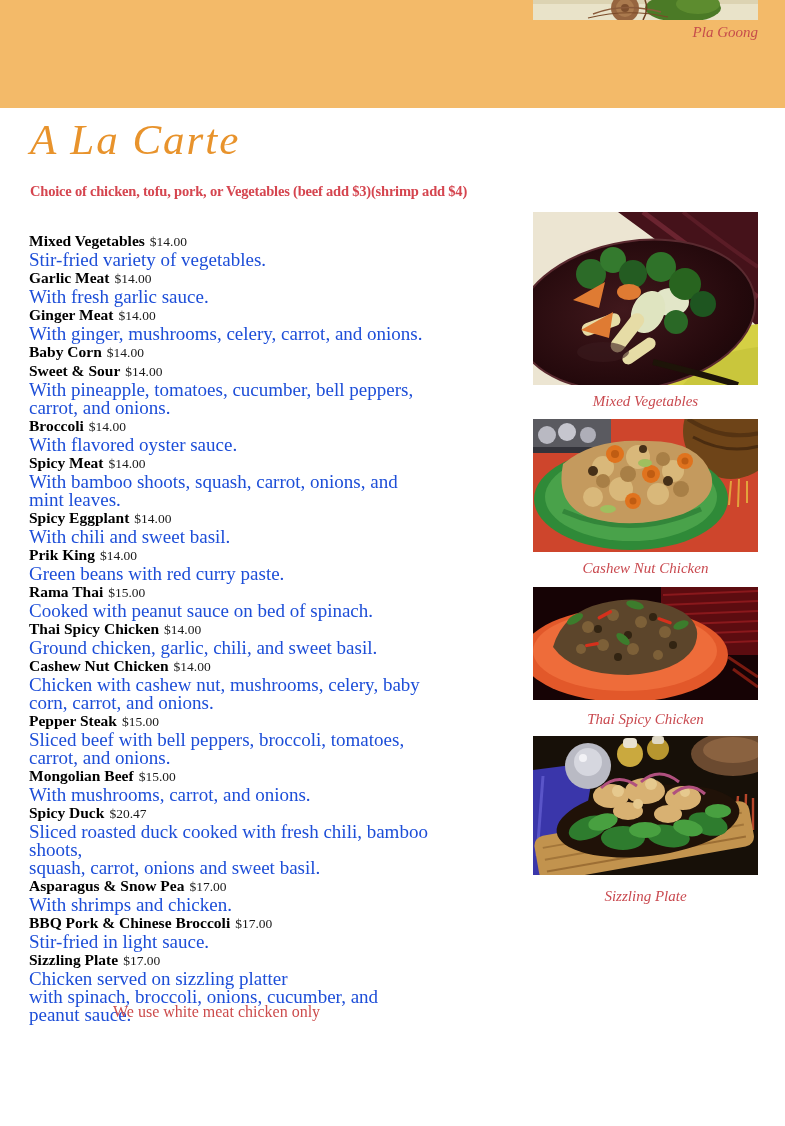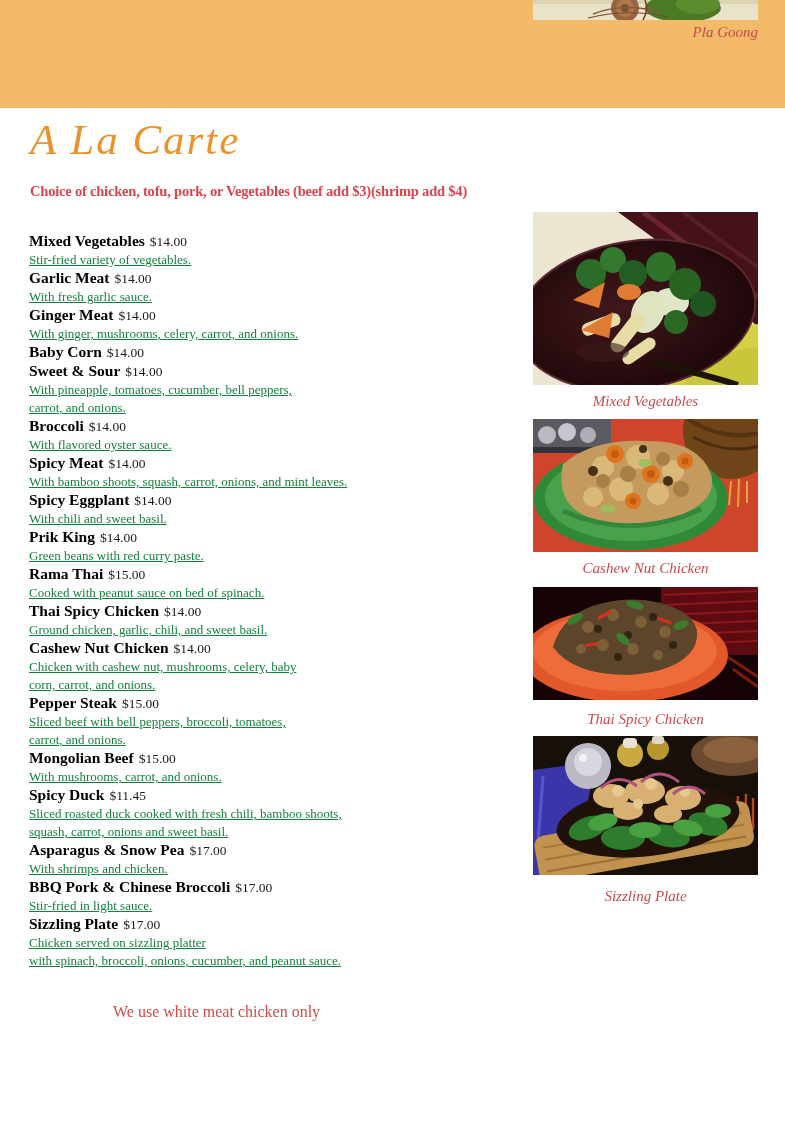--- a/index.html
+++ b/index.html
@@ -50,24 +50,23 @@
     margin-top:20px;
   }
   .menu-item { line-height:18px; }
   .item-name {
     font-weight:bold; font-size:15.5px; color:#000000;
   }
   .item-price {
     font-size:13.5px; color:#1a1a1a; margin-left:5px;
   }
   .item-desc {
-    font-size:13px; color:#15803d;
+    font-size:19px; color:#1d4ed8;
     white-space:pre-line;
     line-height:18px;
-    text-decoration:underline;
   }
   
   .photo {
     position:absolute; left:533px;
     width:225px; overflow:hidden;
   }
   .photo svg { display:block; width:100%; height:100%; }
   .photo-caption {
     position:absolute; left:533px;
     width:225px; text-align:center;
@@ -165,21 +164,21 @@
   <div class="menu-item">
     <div><span class="item-name">Pepper Steak</span><span class="item-price">$15.00</span></div>
     <div class="item-desc">Sliced beef with bell peppers, broccoli, tomatoes,
 carrot, and onions.</div>
   </div>
   <div class="menu-item">
     <div><span class="item-name">Mongolian Beef</span><span class="item-price">$15.00</span></div>
     <div class="item-desc">With mushrooms, carrot, and onions.</div>
   </div>
   <div class="menu-item">
-    <div><span class="item-name">Spicy Duck</span><span class="item-price">$11.45</span></div>
+    <div><span class="item-name">Spicy Duck</span><span class="item-price">$20.47</span></div>
     <div class="item-desc">Sliced roasted duck cooked with fresh chili, bamboo shoots,
 squash, carrot, onions and sweet basil.</div>
   </div>
   <div class="menu-item">
     <div><span class="item-name">Asparagus &amp; Snow Pea</span><span class="item-price">$17.00</span></div>
     <div class="item-desc">With shrimps and chicken.</div>
   </div>
   <div class="menu-item">
     <div><span class="item-name">BBQ Pork &amp; Chinese Broccoli</span><span class="item-price">$17.00</span></div>
     <div class="item-desc">Stir-fried in light sauce.</div>

